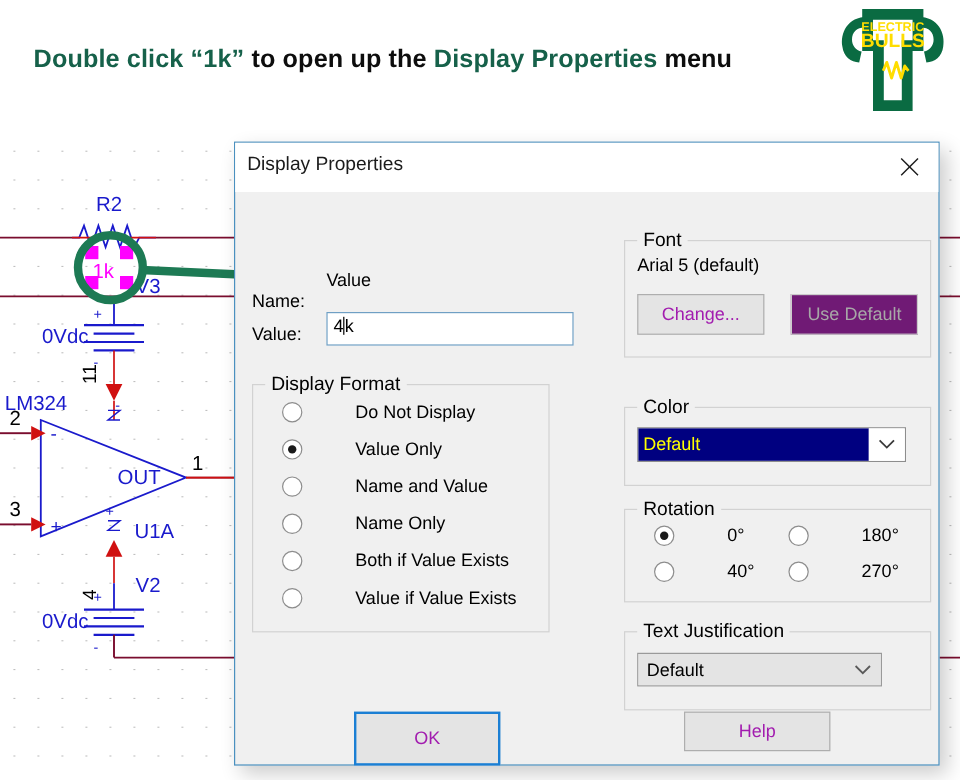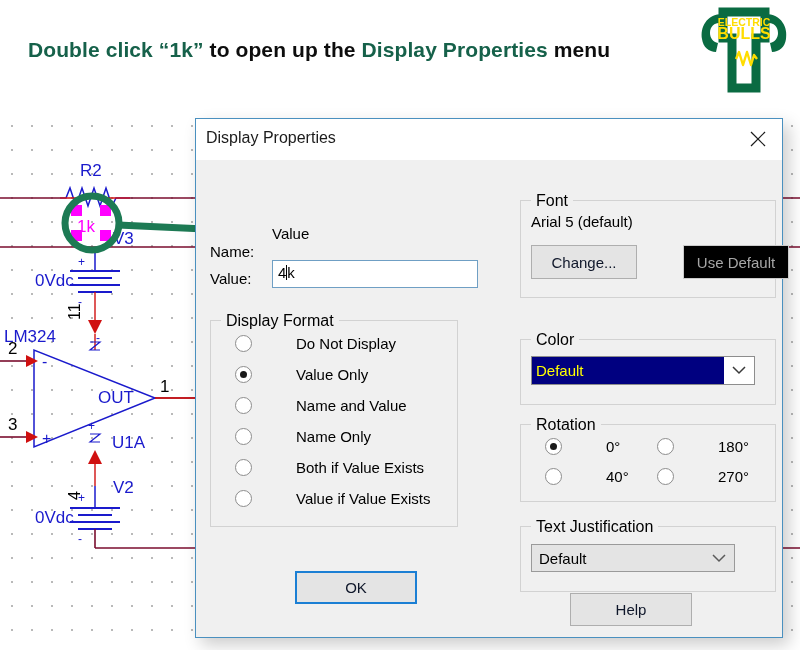--- a/index.html
+++ b/index.html
@@ -119,26 +119,26 @@
     background: #1a1a1a;
   }
   .radio .rtext { font-size: 15px; color: #000; margin-left: 8px; white-space: nowrap; }
 
   
   .btn {
     position: absolute;
     box-sizing: border-box;
     background: #e4e4e4;
     border: 1px solid #aeaeae;
-    font-size: 15px; color: #0f172a;
+    font-size: 15px; color: #a21caf;
     display: flex; align-items: center; justify-content: center;
     cursor: default;
     font-family: "Liberation Sans", sans-serif;
   }
-  .btn.disabled { color: #a7a7a7; background: #000000; border-color: #cbcbcb; margin-left: 24px; }
+  .btn.disabled { color: #a7a7a7; background: #701a75; border-color: #cbcbcb; }
   .btn.default { border: 2px solid #1b7fd4; }
 
   
   .combo {
     position: absolute;
     box-sizing: border-box;
     border: 1px solid #8d8d8d;
     background: #ffffff;
     display: flex; align-items: stretch;
     cursor: default;
@@ -366,19 +366,19 @@
         <div class="combo flat" style="left:10px; top:17px; width:204px; height:28px;">
           <div class="field">Default</div>
           <div class="arrow">
             <svg class="chev" width="14" height="9" viewBox="0 0 14 9">
               <polyline points="1,1 7,7 13,1" fill="none" stroke="#5a5a5a" stroke-width="1.5"></polyline>
             </svg>
           </div>
         </div>
       </div>
 
-      <div class="btn default" style="left:99px; top:411px; width:122px; height:33px;">OK</div>
+      <div class="btn default" style="left:99px; top:433px; width:122px; height:45px;">OK</div>
       <div class="btn" style="left:374px; top:433px; width:122px; height:33px;">Help</div>
 
     </div>
   </div>
 
 </div>
 
 </body></html>

